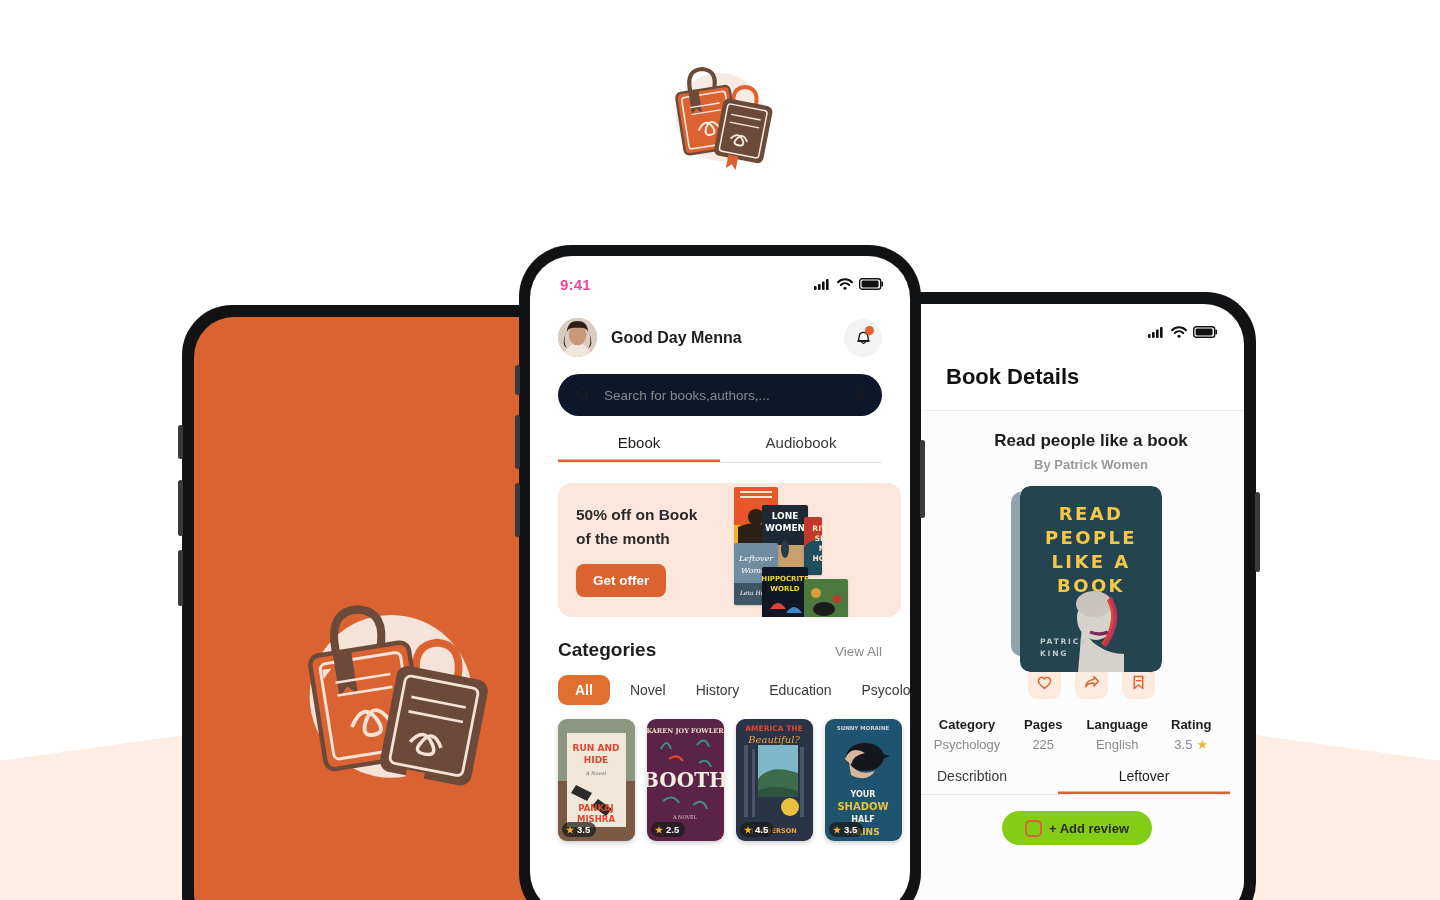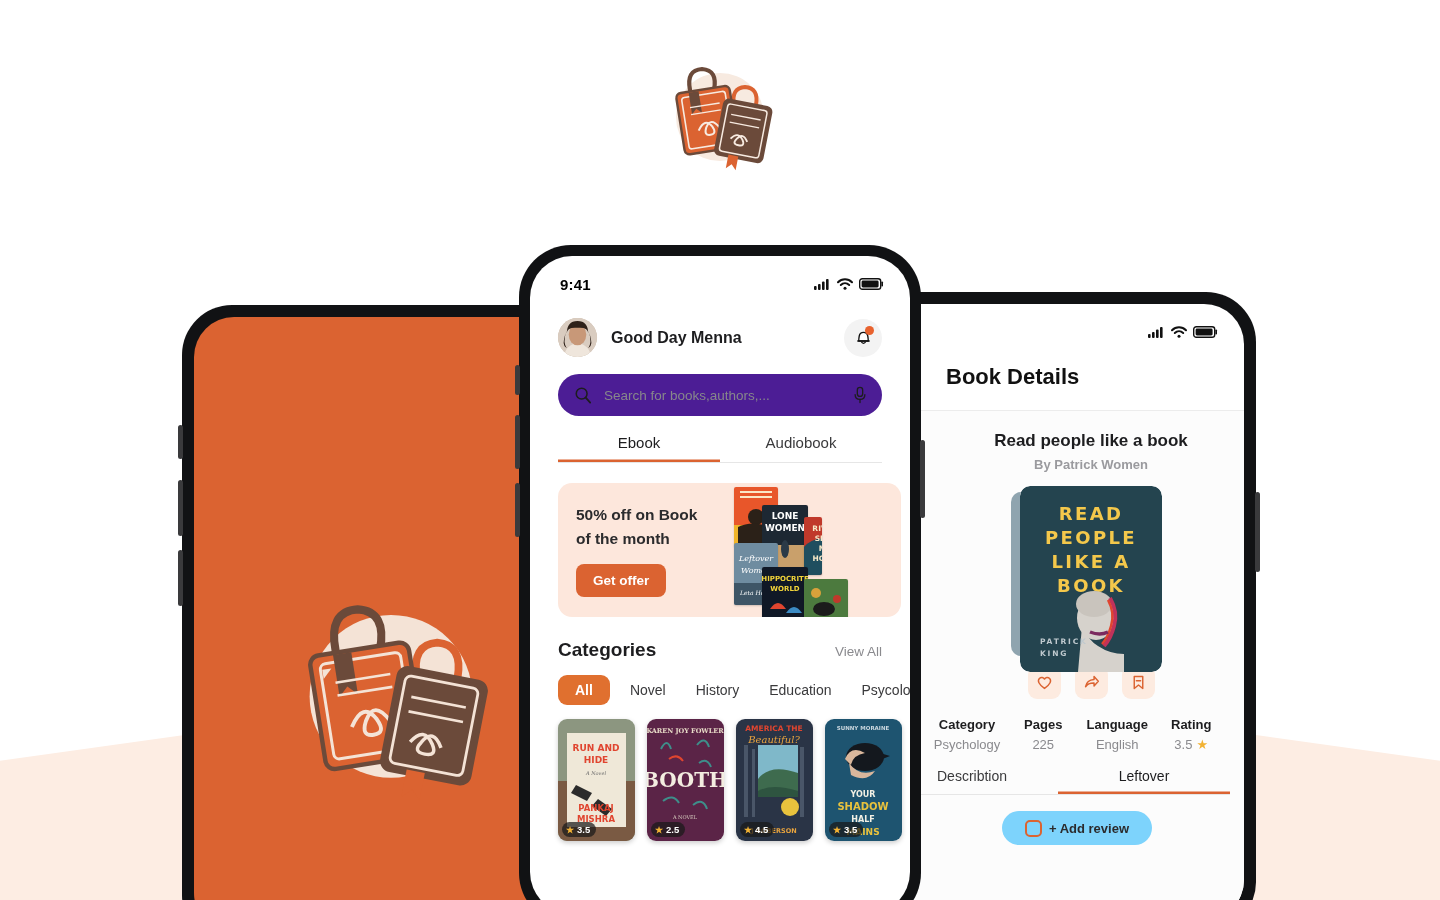--- a/index.html
+++ b/index.html
@@ -52,36 +52,36 @@
   .phone-mid { left: 519px; top: 245px; width: 402px; height: 680px; border-radius: 52px; z-index: 5; }
   .phone-mid .screen { left: 11px; top: 11px; width: 380px; height: 658px; border-radius: 42px; }
   .phone-mid .side-btn.a { left: -4px; top: 120px; width: 5px; height: 30px; }
   .phone-mid .side-btn.b { left: -4px; top: 170px; width: 5px; height: 54px; }
   .phone-mid .side-btn.c { left: -4px; top: 238px; width: 5px; height: 54px; }
   .phone-mid .side-btn.d { right: -4px; top: 195px; width: 5px; height: 78px; }
 
   
   .statusbar { display: flex; align-items: center; justify-content: space-between;
     padding: 14px 26px 0 30px; height: 42px; }
-  .status-time { font-size: 15px; font-weight: 700; color: #000000; letter-spacing: .2px; }
+  .status-time { font-size: 15px; font-weight: 700; color: #ec4899; letter-spacing: .2px; }
   .status-icons { display: flex; align-items: center; gap: 6px; }
 
   
   .home { padding: 0 0 0 0; height: 100%; background: #fff; }
   .home-head { display: flex; align-items: center; padding: 20px 28px 0 28px; }
   .avatar { width: 39px; height: 39px; border-radius: 50%; overflow: hidden; flex: none;
             background: #cdbba9; position: relative; }
   .greeting { margin-left: 14px; font-size: 16px; font-weight: 700; color: #1d1d1f; }
   .bell-wrap { margin-left: auto; width: 38px; height: 38px; border-radius: 50%;
                background: #f3f3f3; display: flex; align-items: center; justify-content: center;
                position: relative; }
   .bell-dot { position: absolute; width: 9px; height: 9px; border-radius: 50%;
               background: #E8622E; top: 7px; right: 8px; }
 
-  .searchbar { margin: 17px 28px 0 28px; height: 42px; background: #4c1d95; border-radius: 21px;
+  .searchbar { margin: 17px 28px 0 28px; height: 42px; background: #0f172a; border-radius: 21px;
                display: flex; align-items: center; padding: 0 14px 0 16px; }
   .search-ph { flex: 1; margin-left: 12px; font-size: 13.5px; color: #87878b; }
 
   .tabs { display: flex; margin: 18px 28px 0 28px; border-bottom: 1px solid #e6e6e6; }
   .tab { flex: 1; text-align: center; padding-bottom: 11px; font-size: 15px; color: #3a3a3c; }
   .tab.active { font-weight: 400; color: #1d1d1f; box-shadow: inset 0 -2.5px 0 0 #DB6331; }
 
   .banner-row { display: flex; gap: 14px; margin: 20px 0 0 28px; }
   .banner { flex: none; width: 343px; height: 134px; background: #FDE7DC; border-radius: 14px;
             display: flex; align-items: center; overflow: hidden; }
@@ -126,21 +126,21 @@
   .act { width: 33px; height: 33px; border-radius: 9px; background: #FDEBE0;
          display: flex; align-items: center; justify-content: center; }
   .meta { display: flex; justify-content: center; gap: 12px; margin-top: 18px; padding-left: 40px; }
   .meta-cell { text-align: center; min-width: 62px; }
   .meta-k { font-size: 13px; font-weight: 700; color: #1d1d1f; }
   .meta-v { font-size: 13px; color: #8a8a8e; margin-top: 5px; display: flex;
             align-items: center; justify-content: center; gap: 4px; }
   .det-tabs { display: flex; margin: 16px 14px 0 14px; border-bottom: 1px solid #e6e6e6; }
   .det-tab { flex: 1; text-align: center; padding-bottom: 10px; font-size: 14px; color: #3a3a3c; }
   .det-tab.active { box-shadow: inset 0 -2.5px 0 0 #DB6331; color: #1d1d1f; }
-  .add-review { margin: 16px auto 0 auto; width: 150px; height: 34px; background: #7dd3fc;
+  .add-review { margin: 16px auto 0 auto; width: 150px; height: 34px; background: #84cc16;
                 border-radius: 17px; display: flex; align-items: center; justify-content: center;
                 gap: 7px; font-size: 13px; font-weight: 700; color: #2b2b2d; margin-left: 130px; }
   .ar-box { width: 17px; height: 17px; border: 2px solid #DB6331; border-radius: 5px; }
 </style>
 </head>
 <body>
 
 <div class="stage">
 
   <div class="bg-wedge"></div>

